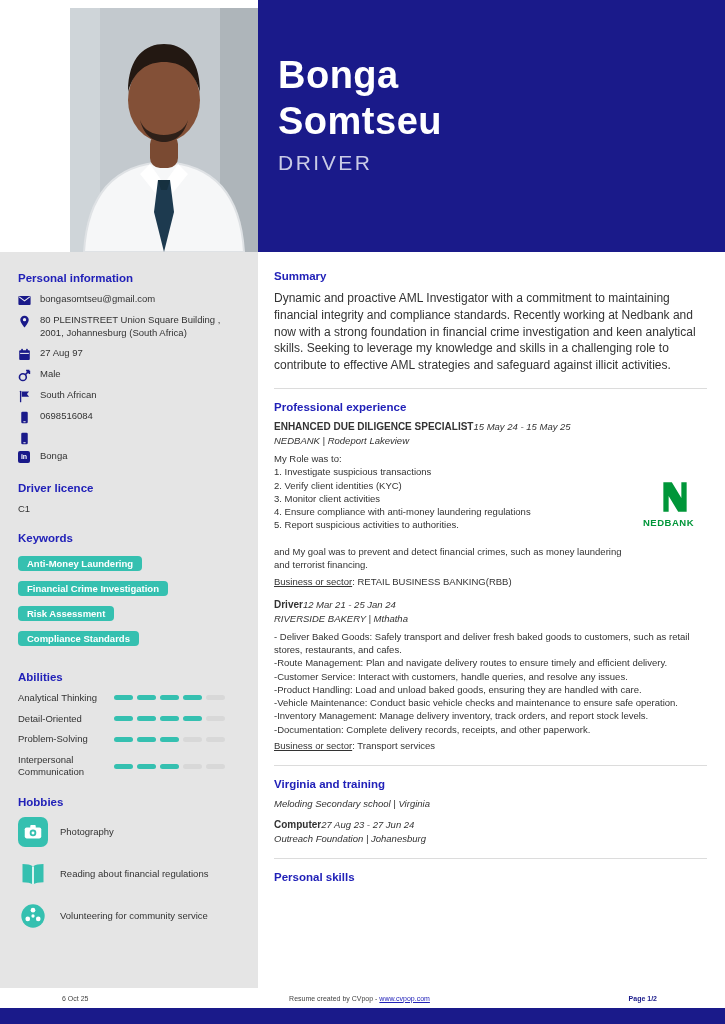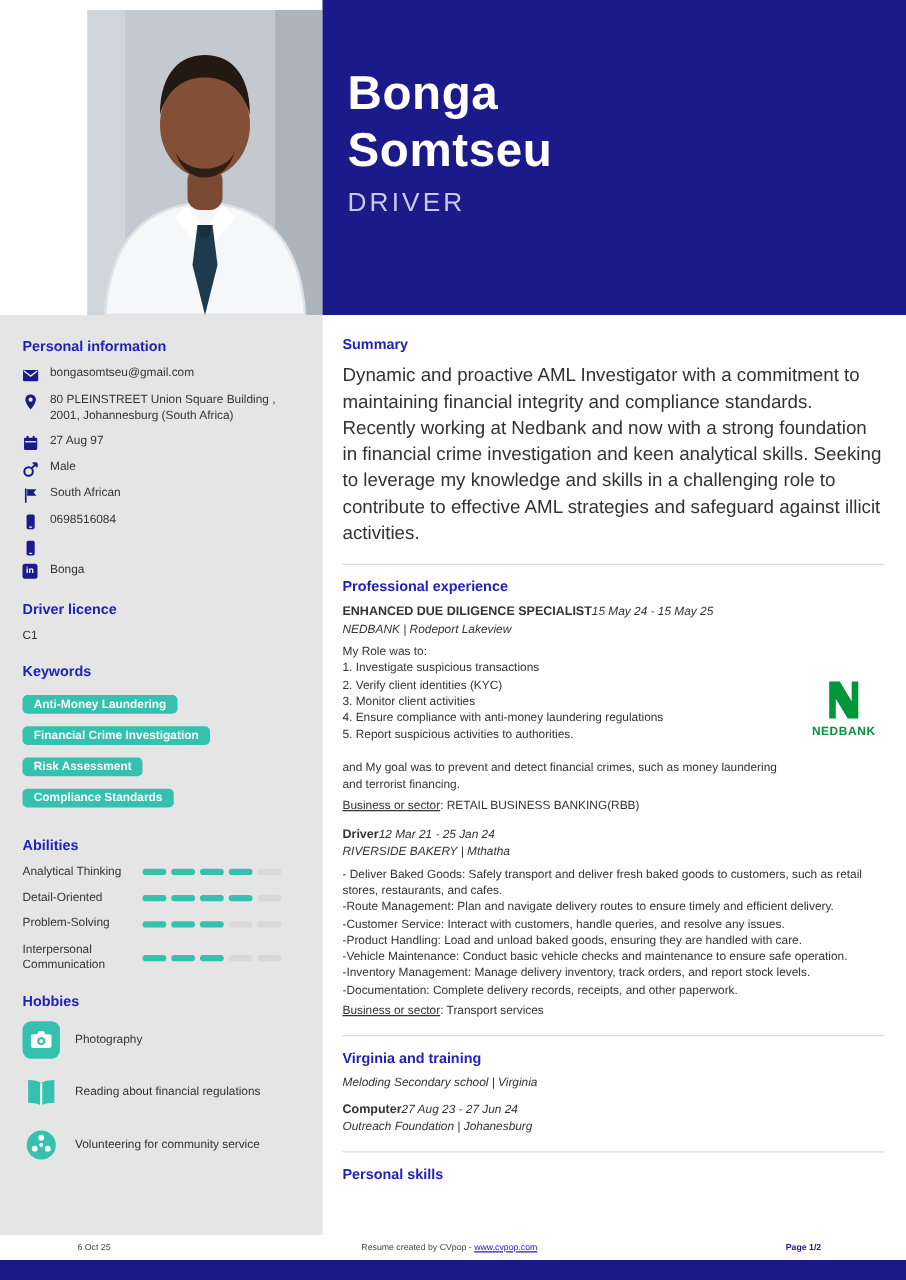--- a/index.html
+++ b/index.html
@@ -50,32 +50,32 @@
   .hobby-icon.square { background:#35c0b0; border-radius:7px; }
   .hobby-text { font-size:9.5px; line-height:1.3; color:#333; }
   
   .main {
     position:absolute; left:258px; top:252px; width:467px; height:736px;
     padding:18px 18px 0 16px; color:#333;
   }
   .m-heading { color:#2121b8; font-size:11.5px; font-weight:bold; margin-bottom:8px; }
   .m-section { margin-bottom:14px; }
   .m-section.ruled { border-top:1px solid #dcdcdc; padding-top:12px; }
-  .body-text { font-size:15px; line-height:1.4; color:#333; }
+  .body-text { font-size:12px; line-height:1.4; color:#333; }
   .pre { white-space:pre-line; }
   .job { position:relative; margin-bottom:12px; }
   .job-head { display:flex; justify-content:flex-start; align-items:baseline; }
   .job-title { font-size:10px; font-weight:bold; }
   .job-dates { font-size:9.5px; font-style:italic; white-space:nowrap; }
   .job-company { font-size:9.5px; font-style:italic; margin:3px 0 6px 0; }
   .job-desc { font-size:9.5px; line-height:1.4; }
   .job-desc.with-logo { padding-right:70px; }
   .biz-line { font-size:9.5px; margin-top:4px; }
   .biz-label { text-decoration:underline; }
-  .nedbank { position:absolute; right:0; top:58px; width:64px; text-align:center; }
+  .nedbank { position:absolute; right:0; top:58px; width:64px; }
   .nedbank svg { display:block; margin:0 auto 2px auto; }
   .nedbank-text { color:#009639; font-size:9.5px; font-weight:bold; letter-spacing:.5px; }
   .edu-entry { margin-bottom:10px; }
   
   .footer {
     position:absolute; left:0; bottom:20px; width:100%; height:12px;
     display:flex; align-items:center; font-size:7px; color:#444;
     padding:0 68px 0 62px;
   }
   .footer .f-date { width:120px; }

